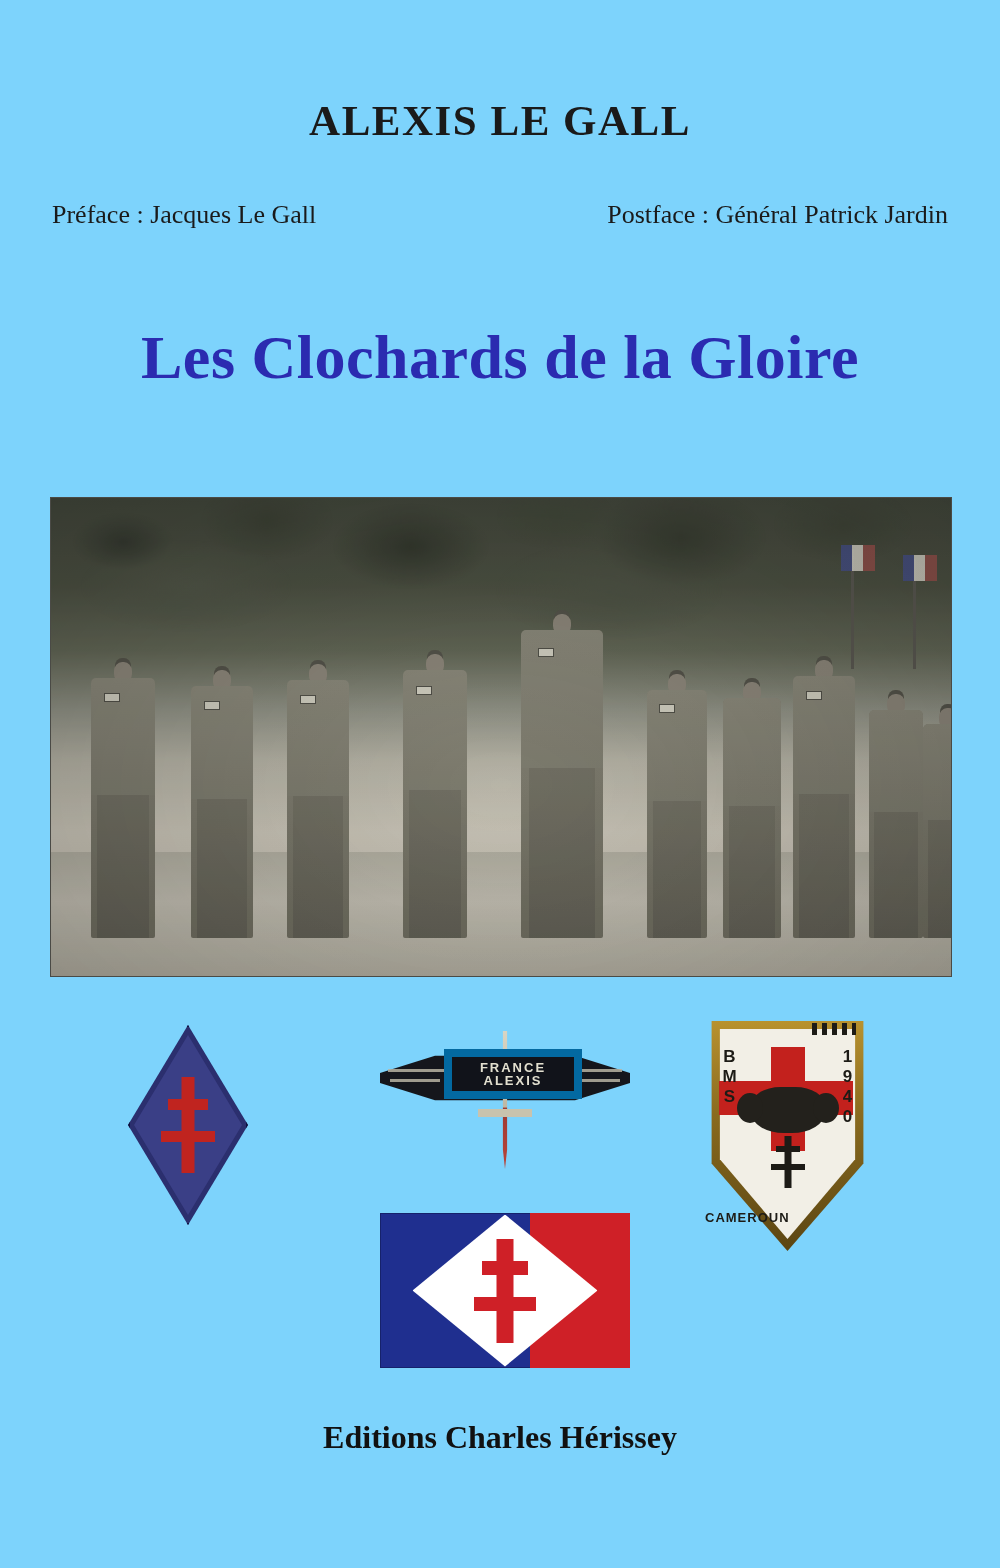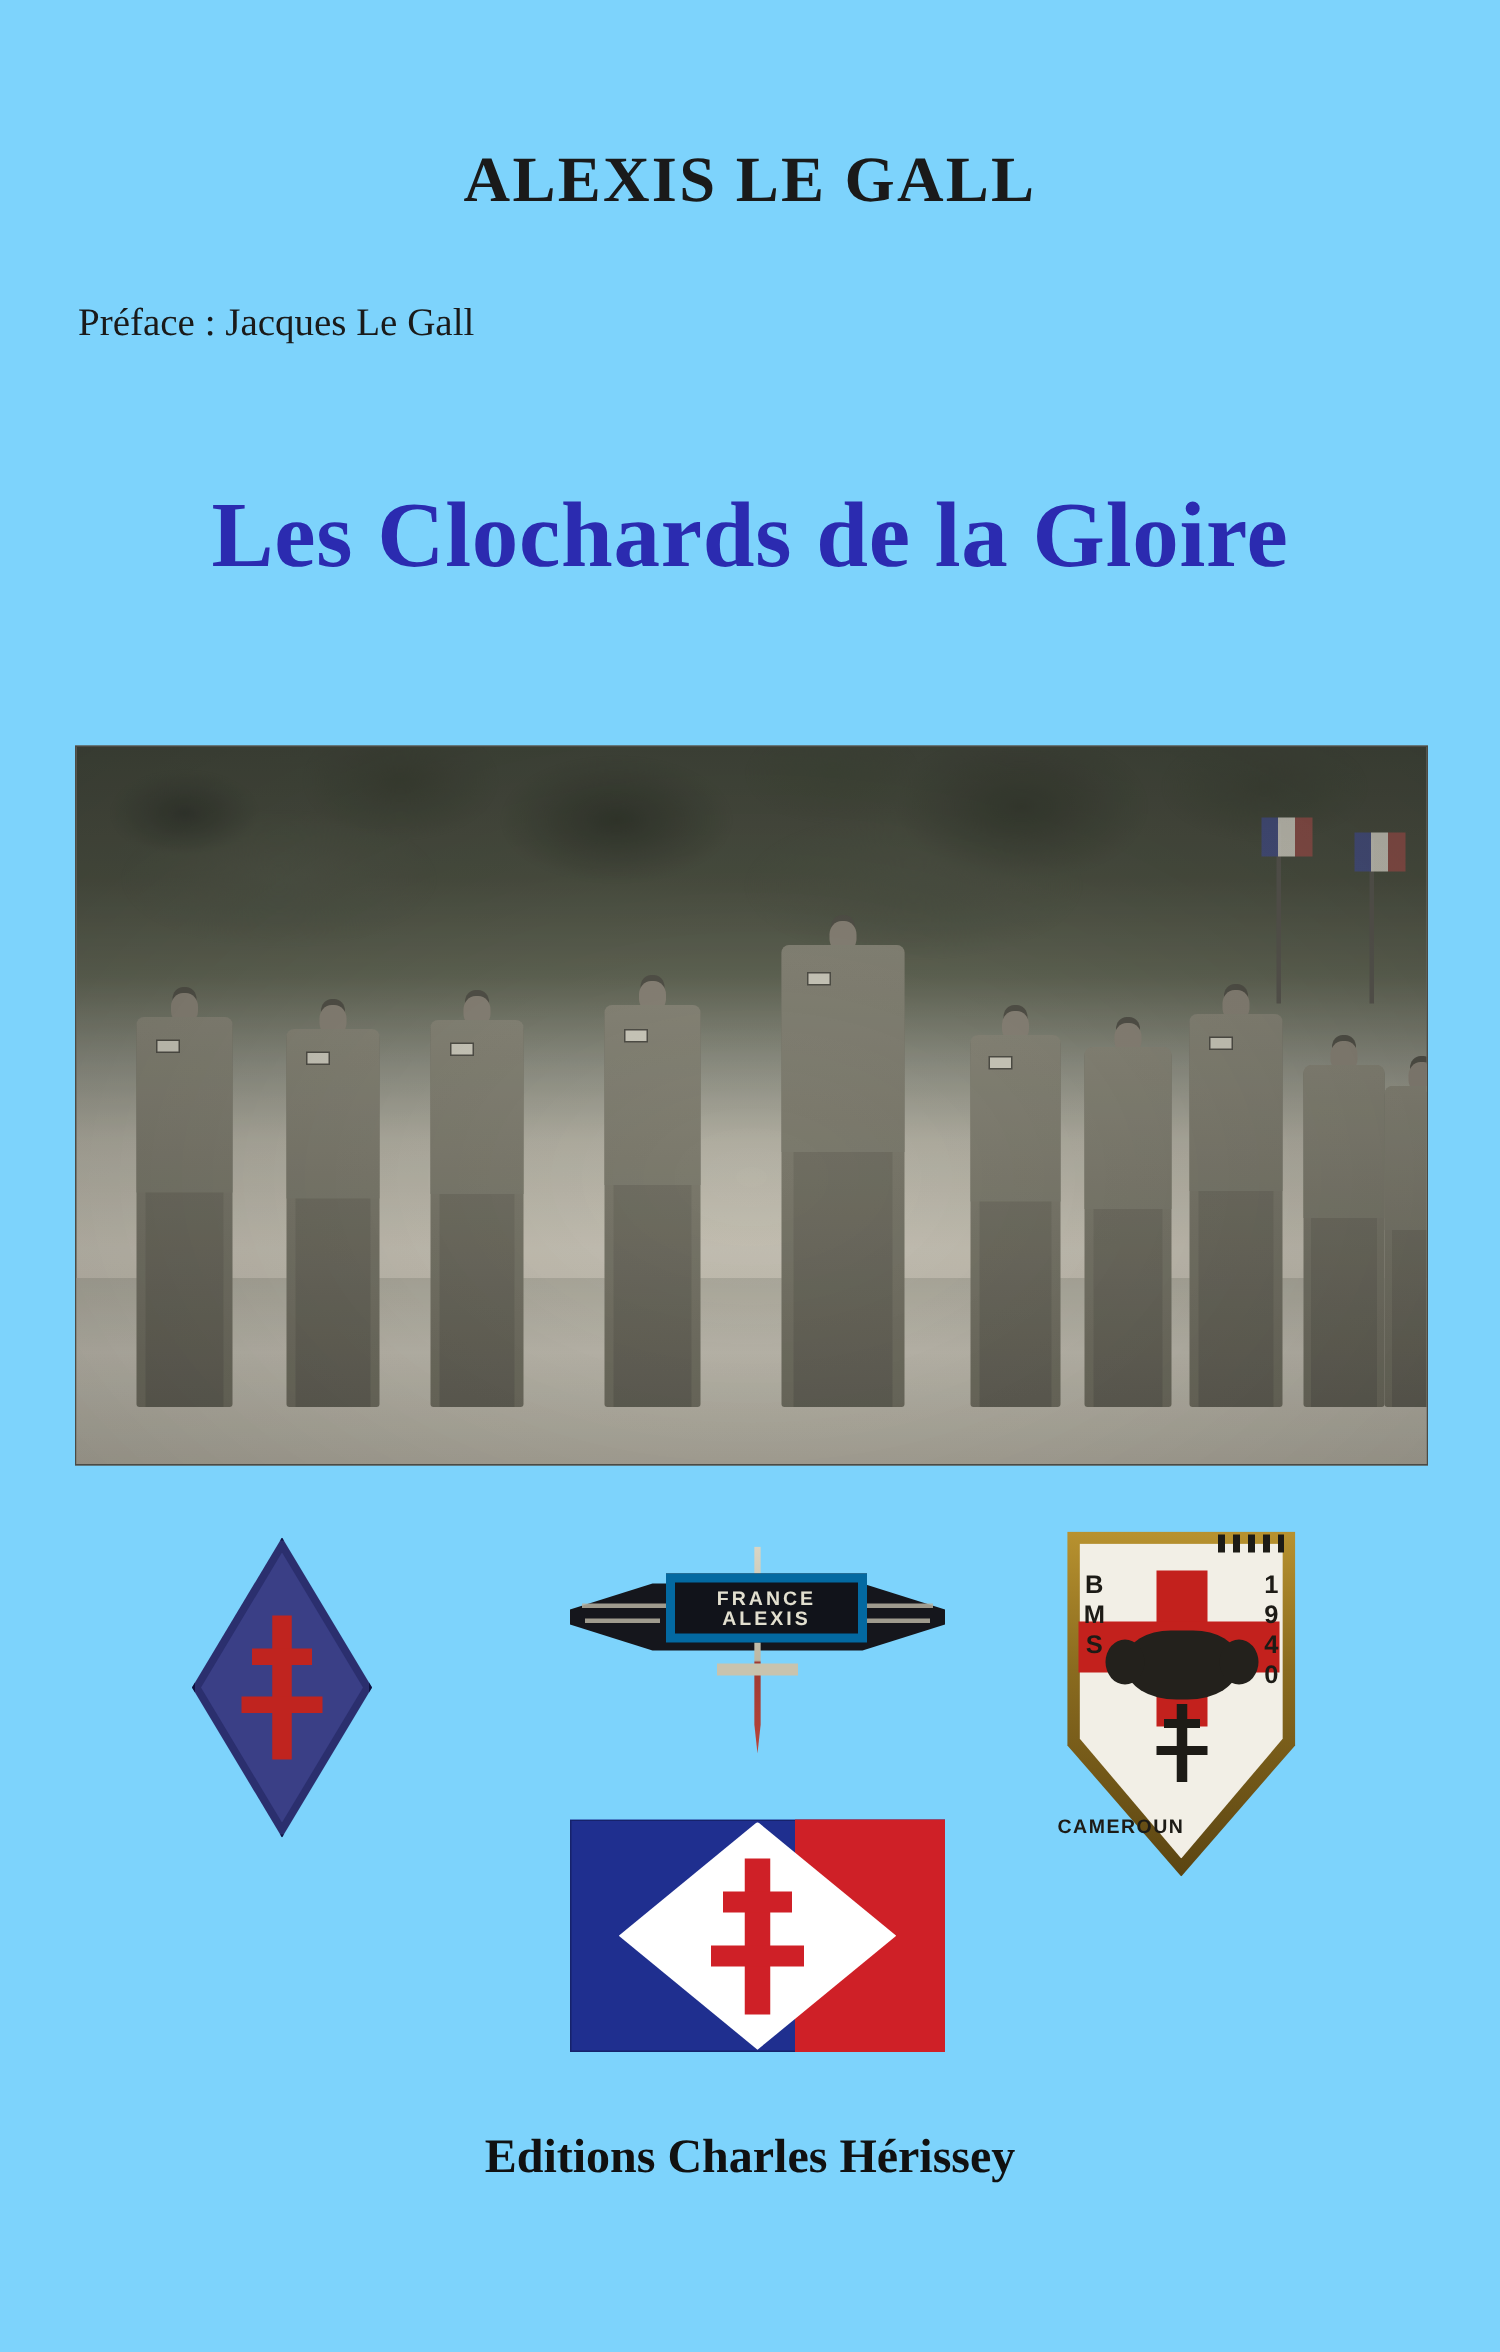--- a/index.html
+++ b/index.html
@@ -241,21 +241,21 @@
     background: #b7b3a2;
     opacity: .85;
   }
   .badge-wing .plate {
     position: absolute;
     left: 64px;
     top: 24px;
     width: 122px;
     height: 34px;
     background: #11131a;
-    border: 6px solid #0369a1;
+    border: 8px solid #0369a1;
   }
   .badge-wing .plate-text {
     position: absolute;
     left: 0; top: 0; width: 100%; height: 100%;
     display: flex;
     flex-direction: column;
     align-items: center;
     justify-content: center;
     color: #e2dfcf;
     font-family: "Liberation Sans", sans-serif;
@@ -437,20 +437,21 @@
 </style>
 </head>
 <body>
 
 <div class="cover">
 
   <div class="author">ALEXIS LE GALL</div>
 
   <div class="credits">
     <div class="credit-left">Préface : Jacques Le Gall</div>
+    <div class="credit-right">Postface : Général Patrick Jardin</div>
   </div>
 
   <div class="title">Les Clochards de la Gloire</div>
 
   <div class="photo">
     <div class="sky"></div>
     <div class="foliage"></div>
     <div class="ground"></div>
 
     <div class="troops">

